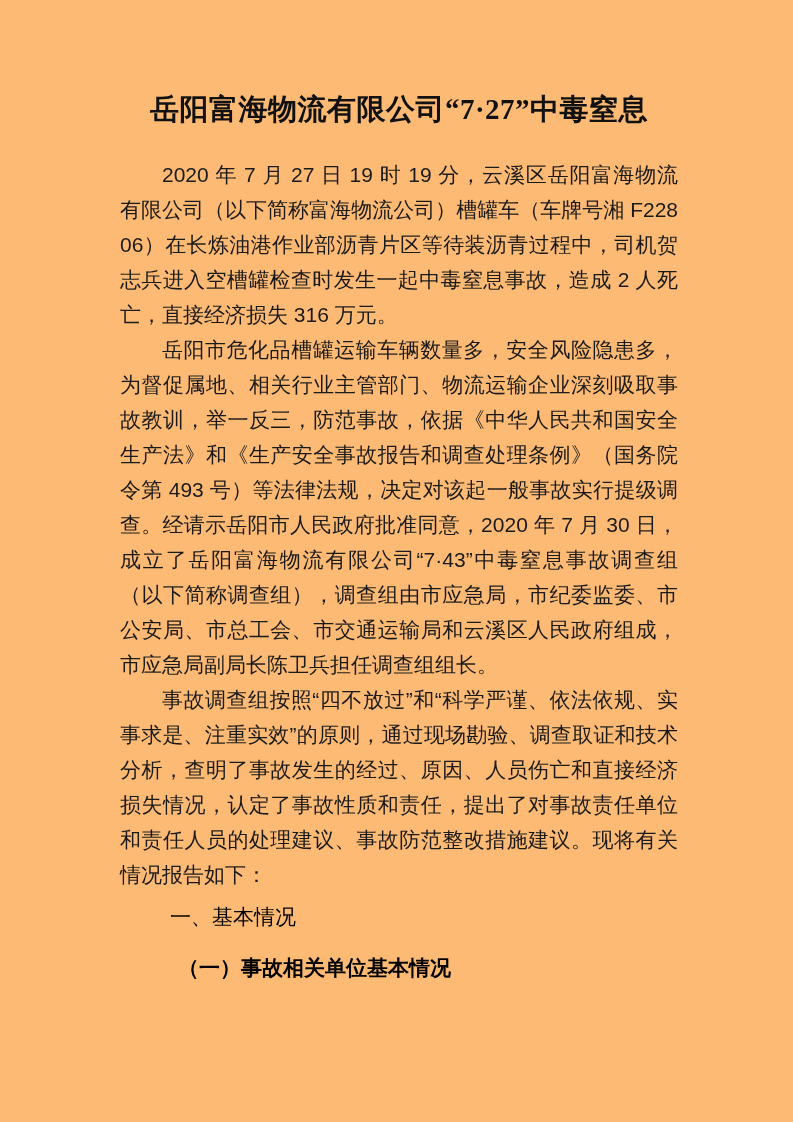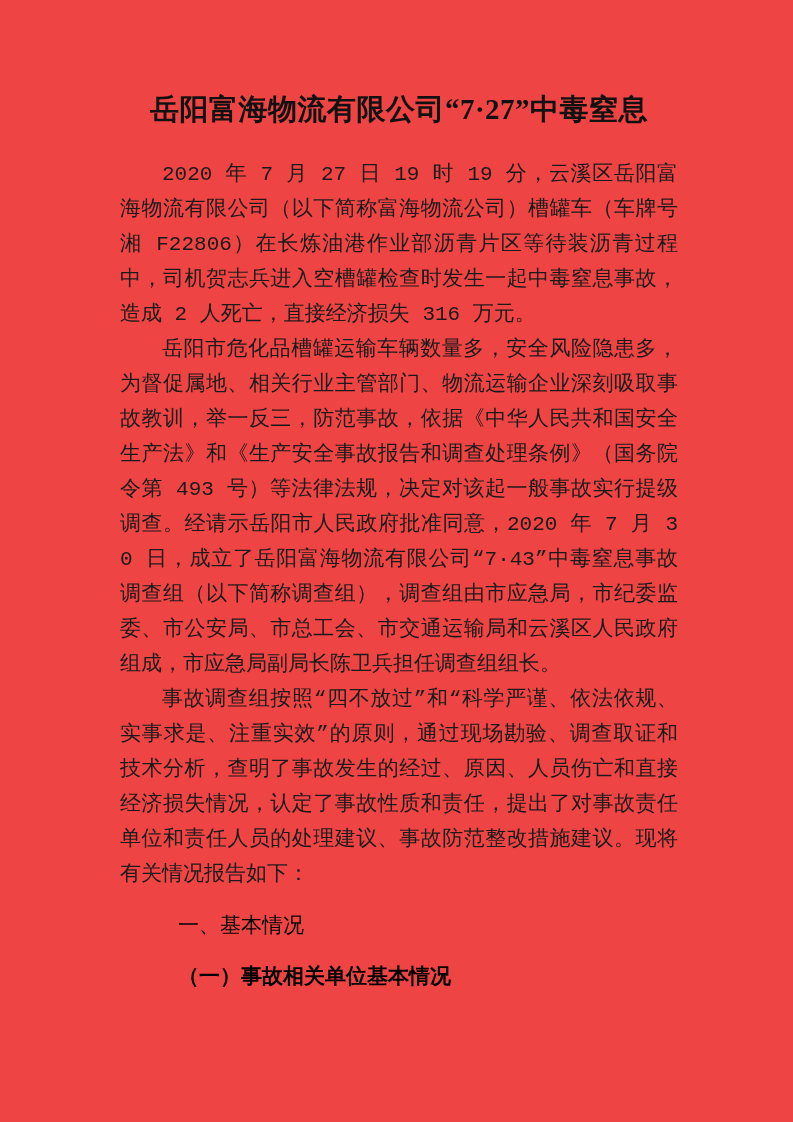--- a/index.html
+++ b/index.html
@@ -16,21 +16,21 @@
     position: relative;
     overflow: hidden;
   }
 
   .page {
     position: absolute;
     left: 0;
     top: 0;
     width: 793px;
     height: 1122px;
-    background: #ef4444;
+    background: #fdba74;
   }
 
   
   .content {
     position: absolute;
     left: 120px;
     top: 88px;
     width: 558px;
   }
 
@@ -46,40 +46,40 @@
     padding: 0 4px;
     color: #111111;
   }
 
   
   .body-block {
     margin-top: 26px;
   }
 
   p.para {
-    font-family: Liberation Mono, monospace;
+    font-family: Liberation Sans, sans-serif;
     font-size: 21px;
     line-height: 35px;
     text-align: justify;
     text-align-last: left;
     text-justify: inter-character;
     margin: 0;
     padding: 0;
     text-indent: 2em;
     color: #1a1a1a;
     word-break: break-all;
   }
 
   
   h2.heading-1 {
     font-family: "DejaVu Sans", "Liberation Sans", sans-serif;
     font-size: 21px;
     line-height: 35px;
     font-weight: normal;
-    margin: 16px;
+    margin: 8px;
     padding: 0;
     text-indent: 2em;
     color: #000000;
     letter-spacing: 0;
   }
 
   h3.heading-2 {
     font-family: "Liberation Serif", "DejaVu Serif", serif;
     font-size: 21px;
     line-height: 35px;

